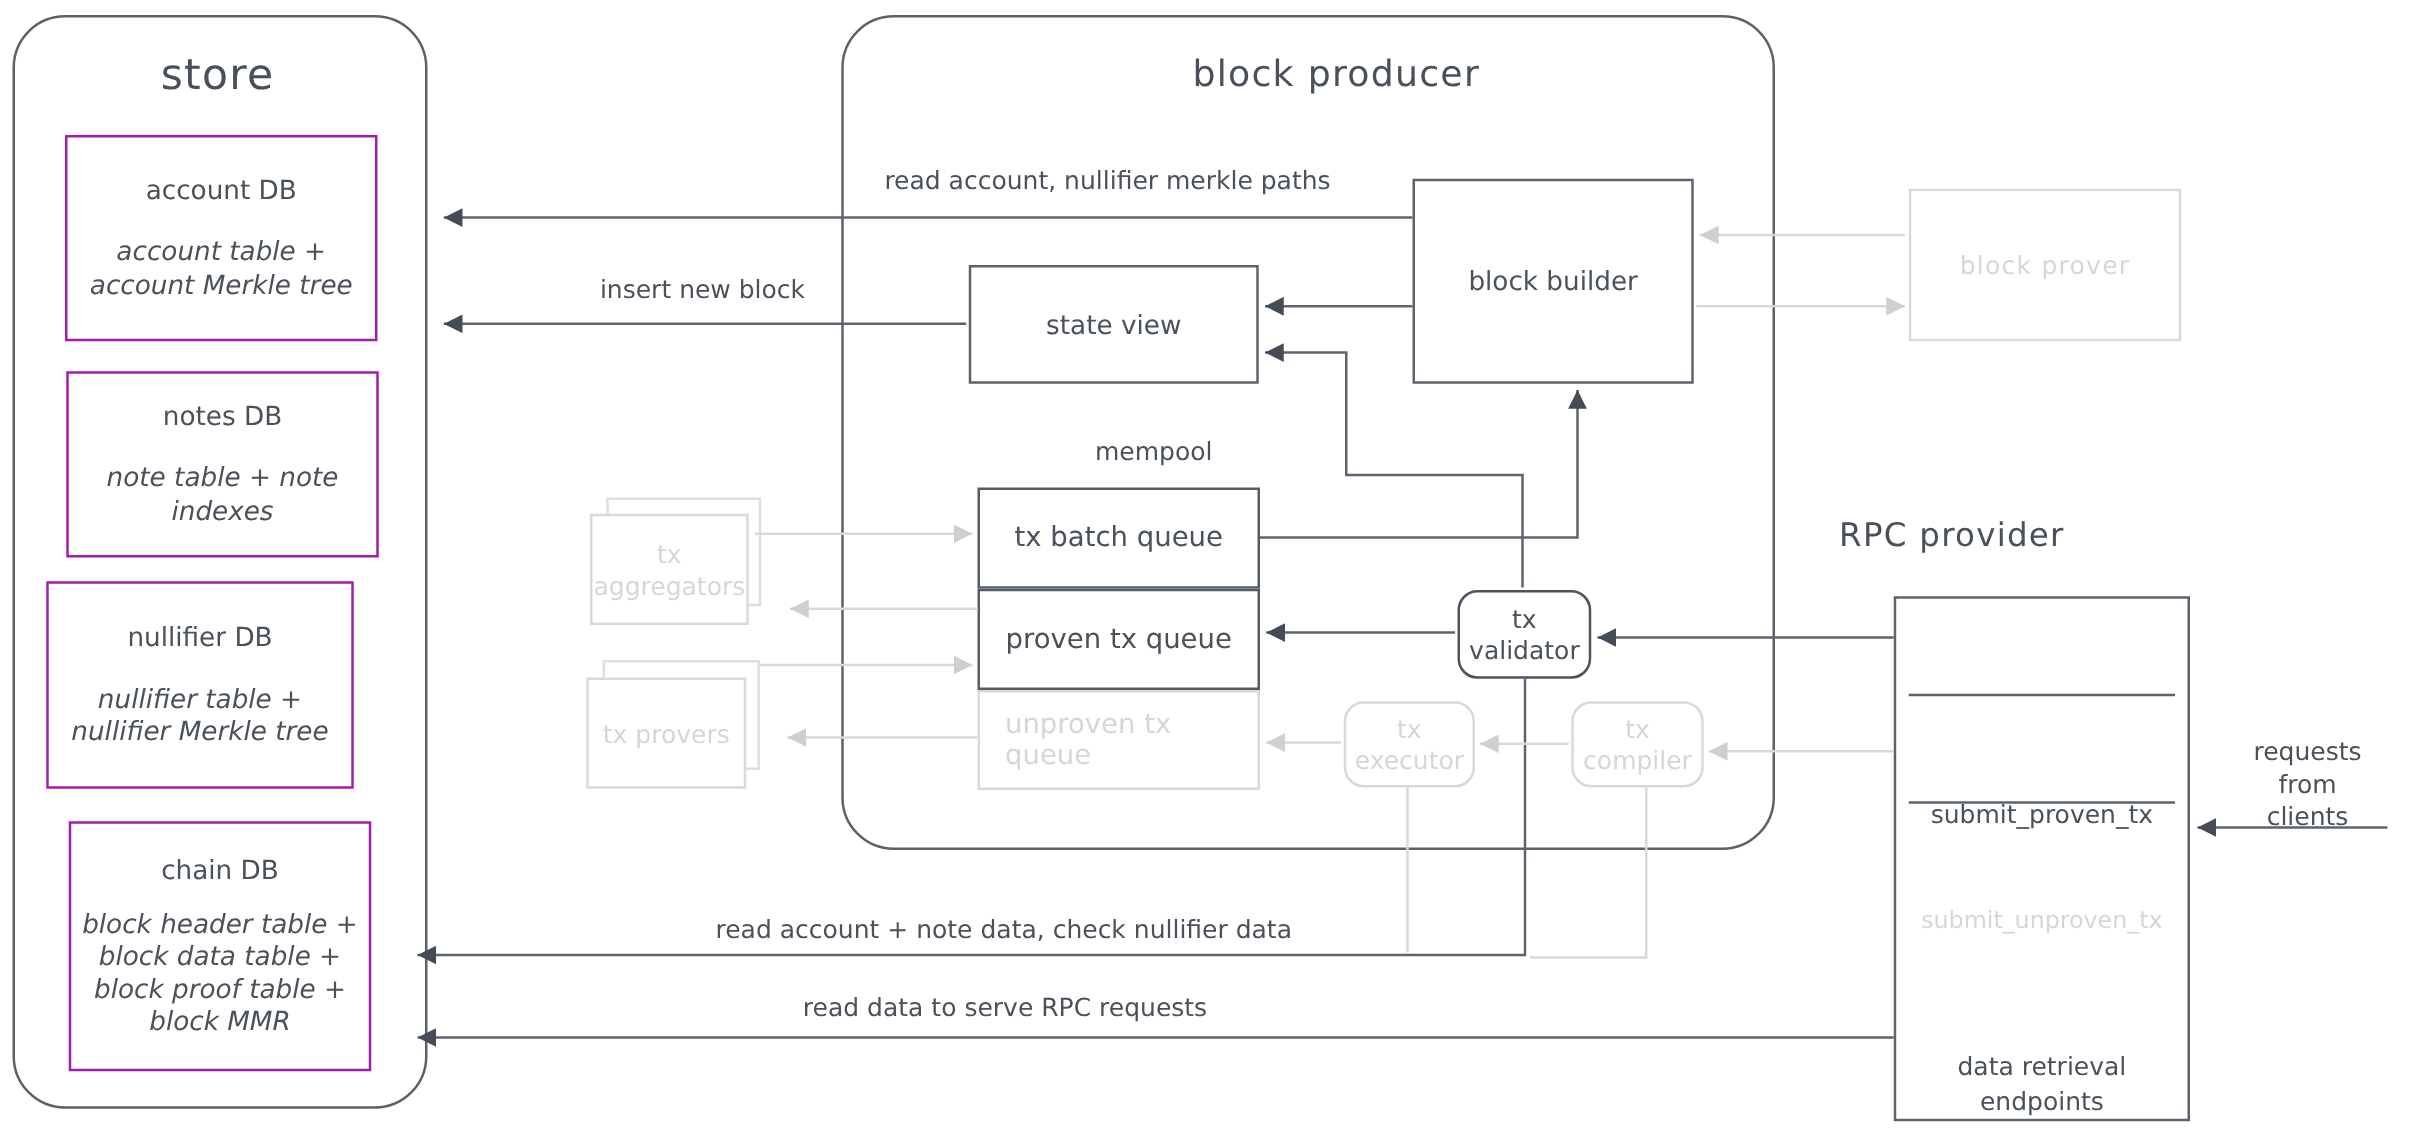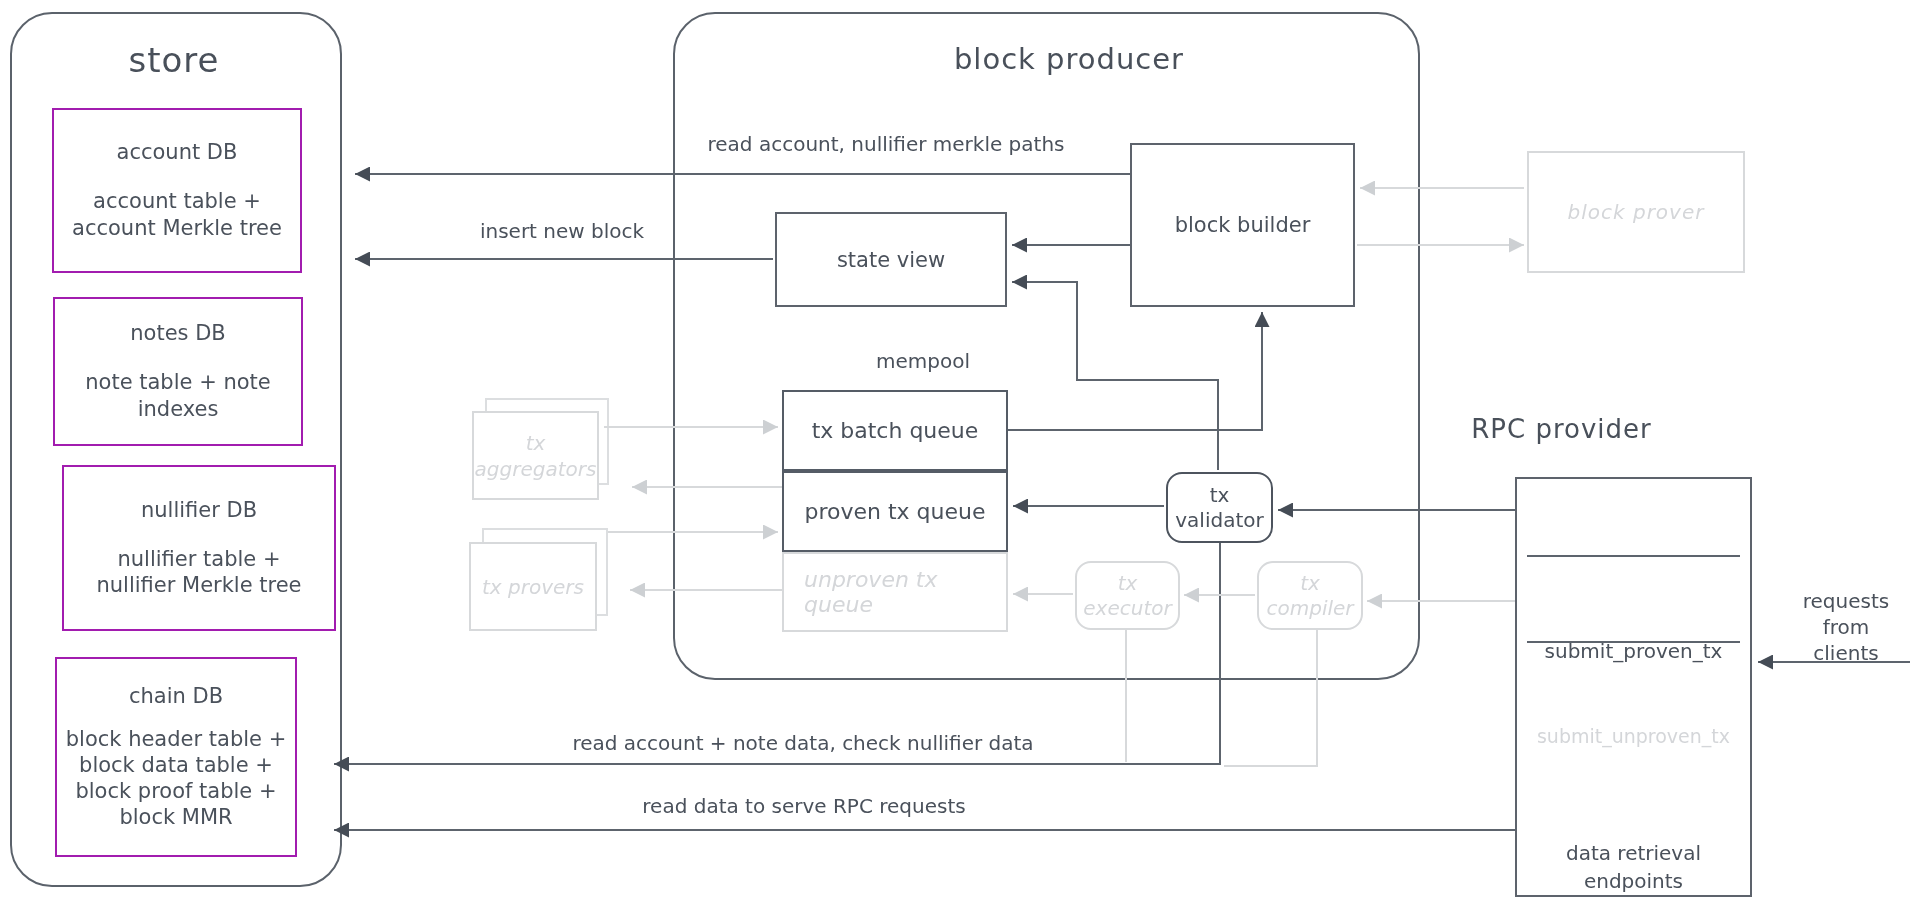--- a/index.html
+++ b/index.html
@@ -10,31 +10,31 @@
   }
   .container{
     position:absolute;border:2.5px solid #5b626b;border-radius:42px;background:transparent;
   }
   .node{
     position:absolute;border:2px solid #a21caf;background:#ffffff;
     display:flex;flex-direction:column;align-items:center;justify-content:center;
     text-align:center;box-sizing:border-box;
   }
   .node .title{font-size:21px;}
-  .node .detail{font-size:21px;white-space:pre-line;line-height:1.24;margin-top:24px;}
+  .node .detail{font-size:21px;white-space:pre-line;line-height:1.24;margin-top:24px;font-style:italic;}
   .queue{
     position:absolute;border:2px solid #555c66;background:#ffffff;box-sizing:border-box;
     display:flex;align-items:center;justify-content:center;font-size:22px;
   }
   .rounded{
     position:absolute;border:2px solid #4d545e;border-radius:16px;background:#fff;
     display:flex;align-items:center;justify-content:center;text-align:center;
     font-size:20px;line-height:1.25;white-space:pre-line;box-sizing:border-box;
   }
-  .faded{border-color:#d7d9db !important;color:#d4d6d9 !important;font-style:italic;}
+  .faded{border-color:#d7d9db !important;color:#d4d6d9 !important;}
   .faded-text{color:#d4d6d9 !important;}
   .stackback{position:absolute;border:2px solid #dcdee0;background:#fff;box-sizing:border-box;}
   .ctitle{
     position:absolute;text-align:center;font-size:34px;color:#49505a;letter-spacing:1px;
   }
   .elabel{
     position:absolute;transform:translateX(-50%);font-size:20px;color:#4a515b;
     white-space:pre-line;text-align:center;line-height:1.3;
   }
   svg.wires{position:absolute;left:0;top:0;z-index:5;pointer-events:none;}
@@ -50,21 +50,21 @@
   <div class="node" style="left:52px;top:108px;width:250px;height:165px;">
     <div class="title">account DB</div>
     <div class="detail">account table +
 account Merkle tree</div>
   </div>
   <div class="node" style="left:53px;top:297px;width:250px;height:149px;">
     <div class="title">notes DB</div>
     <div class="detail">note table + note
 indexes</div>
   </div>
-  <div class="node" style="left:62px;top:465px;width:274px;height:166px;">
+  <div class="node" style="left:37px;top:465px;width:246px;height:166px;">
     <div class="title">nullifier DB</div>
     <div class="detail">nullifier table +
 nullifier Merkle tree</div>
   </div>
   <div class="node" style="left:55px;top:657px;width:242px;height:200px;">
     <div class="title">chain DB</div>
     <div class="detail" style="margin-top:18px;">block header table +
 block data table +
 block proof table +
 block MMR</div>

